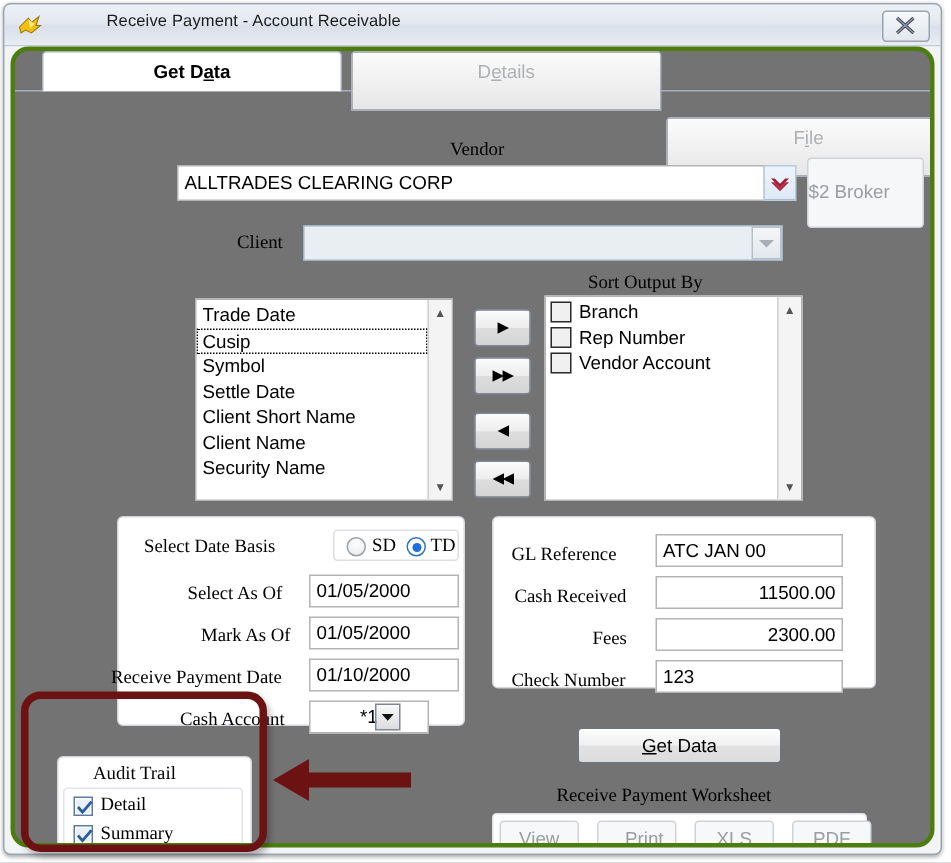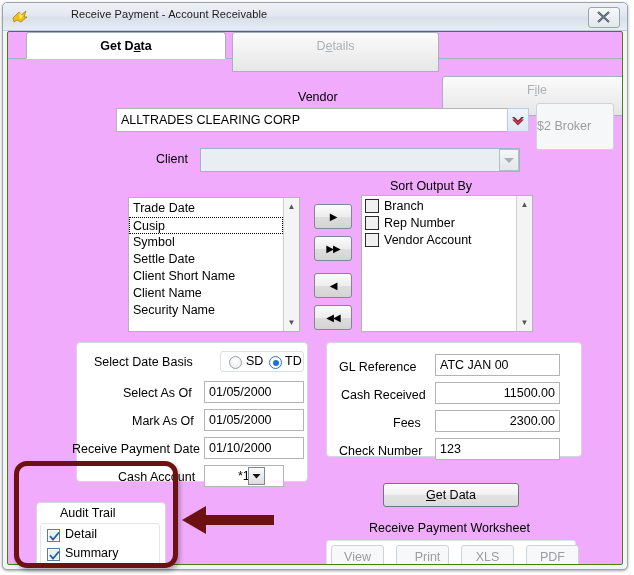--- a/index.html
+++ b/index.html
@@ -30,21 +30,21 @@
   #close-btn{
     position:absolute;right:7px;top:4px;width:30px;height:19px;
     border:1px solid #9aa5b1;border-radius:3px;
     background:linear-gradient(to bottom,#f6f8fa,#e2e7ef);
     cursor:pointer;
   }
   #close-btn svg{position:absolute;left:7px;top:3px;}
   
   #client{
     position:absolute;left:4px;top:28px;right:4px;bottom:4px;
-    background:#f0abfc;border:1px solid #4d7c0f;border-radius:2px;
+    background:#737373;border:3px solid #4d7c0f;border-radius:12px;
     box-sizing:border-box;overflow:hidden;
   }
   
   #tabstrip{position:absolute;left:0;top:0;width:100%;height:27px;}
   .tab{
     position:absolute;top:0;height:40px;line-height:26px;text-align:center;
     font-size:12.5px;box-sizing:border-box;cursor:pointer;
   }
   .tab.active{
     left:18px;width:200px;background:#fff;color:#000;font-weight:bold;
@@ -57,21 +57,21 @@
     color:#aeb1b4;border:1px solid #a7b0bb;
     border-top-left-radius:3px;border-top-right-radius:3px;
   }
   #tab-details{left:224px;width:207px;}
   #tab-file{left:434px;width:190px;margin-top:44px;}
   .tabline{
     position:absolute;left:0;top:26px;width:100%;height:1px;background:#a7b0bb;
   }
   .u{text-decoration:underline;}
   
-  .lbl{position:absolute;font-size:12.5px;color:#000;white-space:nowrap;}
+  .lbl{position:absolute;font-size:12.5px;color:#000;white-space:nowrap;font-family:Liberation Serif, serif;}
   .tbox{
     position:absolute;box-sizing:border-box;
     border:1px solid #b4b4b4;background:#fff;
     font-family:"Liberation Sans", sans-serif;font-size:12.5px;color:#000;
     padding:0 4px;line-height:20px;height:22px;
   }
   .tbox.right{text-align:right;}
   .group{
     position:absolute;box-sizing:border-box;
     border:1px solid #d4d7db;border-radius:4px;background:#fff;

